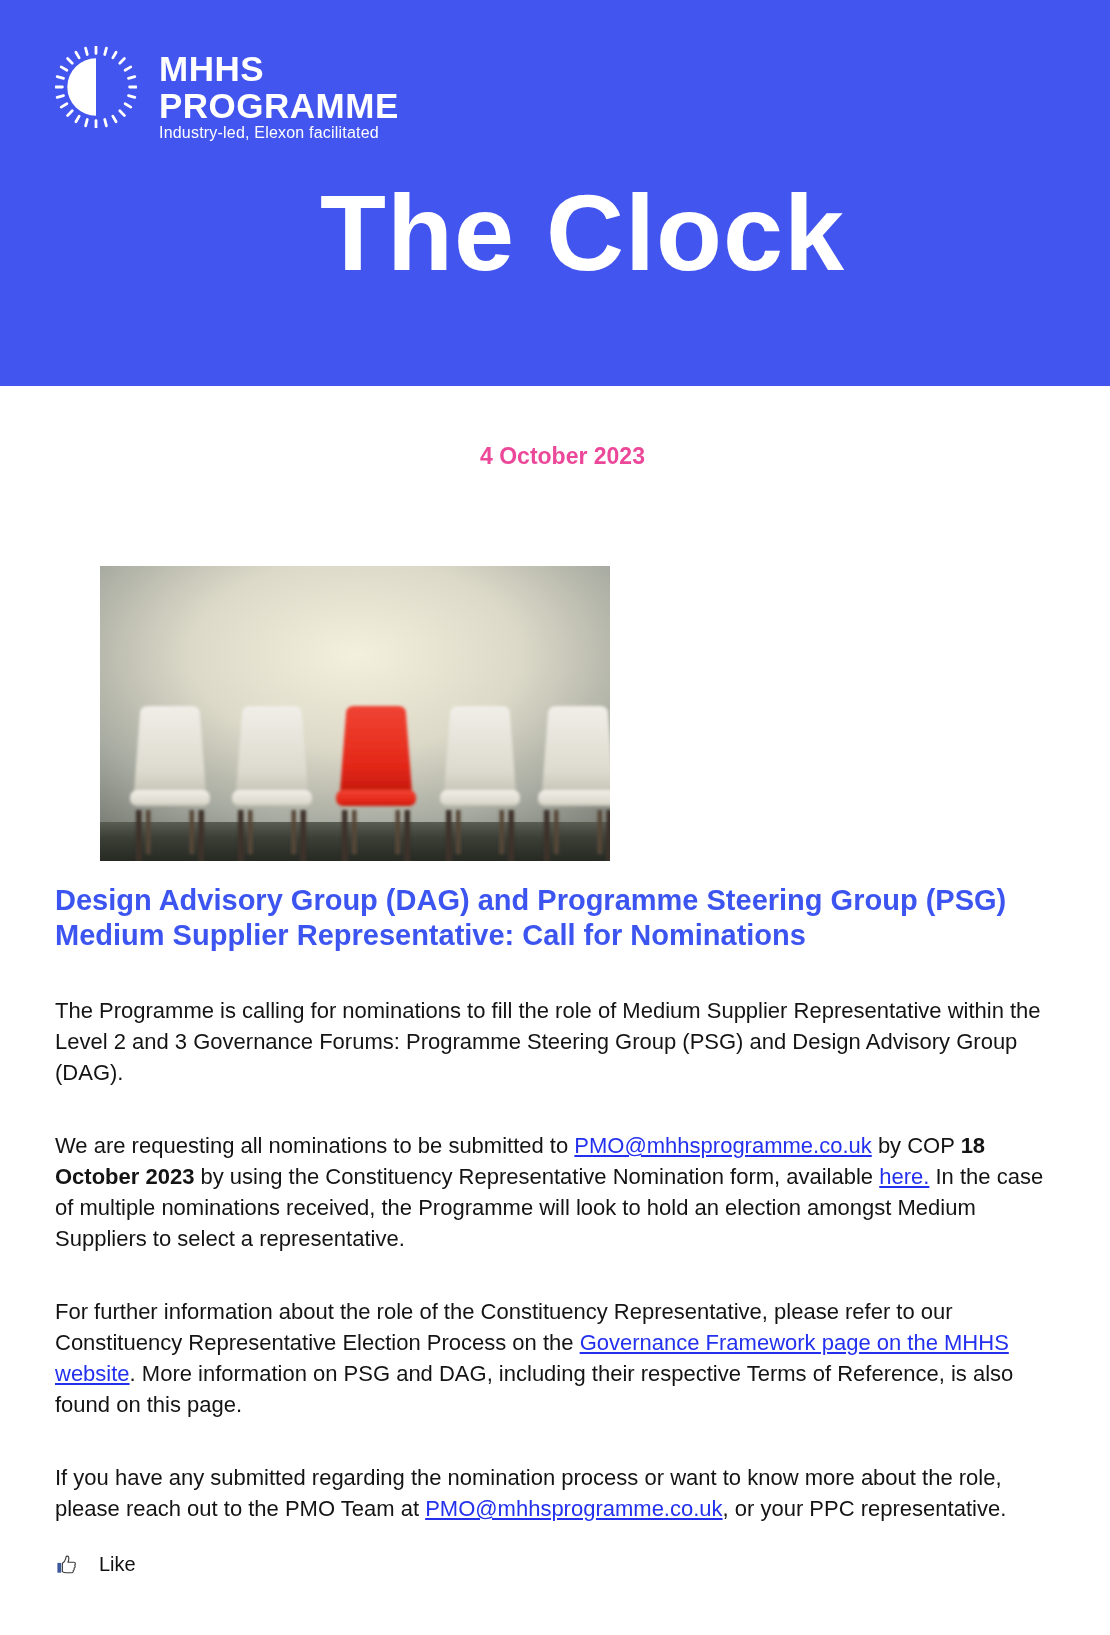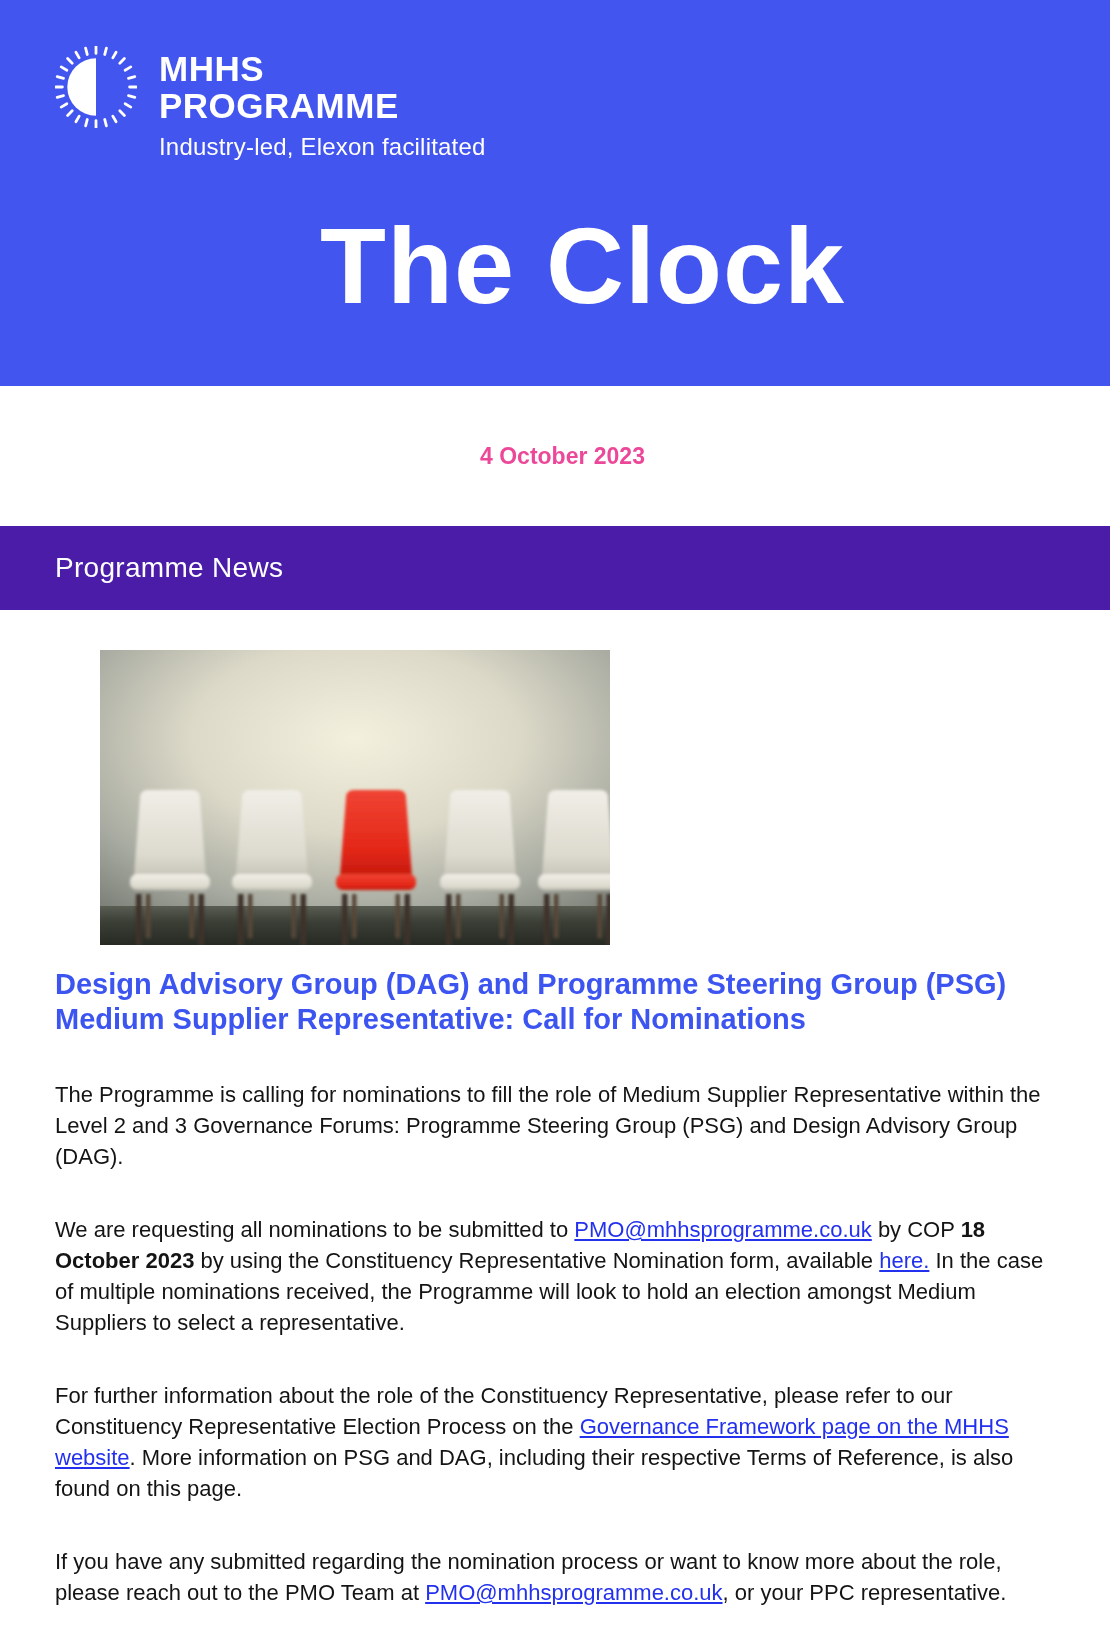--- a/index.html
+++ b/index.html
@@ -18,25 +18,25 @@
   
   .hero {
     background:var(--header-bg);
     height:386px;
     padding:46px 0 0 55px;
   }
   .logo-row { display:flex; align-items:flex-start; gap:22px; }
   .logo-icon svg { display:block; }
   .logo-text { padding-top:4px; color:#fff; }
   .logo-line { font-size:35px; font-weight:bold; line-height:1.06; letter-spacing:.5px; }
-  .logo-tagline { font-size:24px; font-weight:400; margin-top:9px; letter-spacing:.2px; }
+  .logo-tagline { font-size:16px; font-weight:400; letter-spacing:.2px; }
   .hero-title {
     color:#fff; text-align:center;
     font-size:108px; font-weight:bold; letter-spacing:1px;
-    margin-top:42px;
+    margin-top:28px;
   }
 
   
   .date-section {
     height:140px; display:flex; align-items:center; justify-content:center;
     color:#ec4899; font-size:23px; font-weight:bold;padding-left:15px;
   }
 
   
   .section-band {
@@ -111,23 +111,20 @@
         <div class="logo-line">MHHS</div>
         <div class="logo-line">PROGRAMME</div>
         <div class="logo-tagline">Industry-led, Elexon facilitated</div>
       </div>
     </div>
     <h1 class="hero-title">The Clock</h1>
   </header>
 
   <div class="date-section">4 October 2023</div>
 
-  <div class="section-band">
-    <span>Programme News</span>
-  </div>
 
   <main class="content">
 
     <div class="article-image">
       <svg viewBox="0 0 510 295" width="510" height="295" aria-hidden="true">
         <defs>
           <radialGradient id="wall" cx="0.5" cy="0.3" r="0.85">
             <stop offset="0" stop-color="#f3f0de"></stop>
             <stop offset="0.38" stop-color="#dcd9c8"></stop>
             <stop offset="0.68" stop-color="#a8aba1"></stop>

